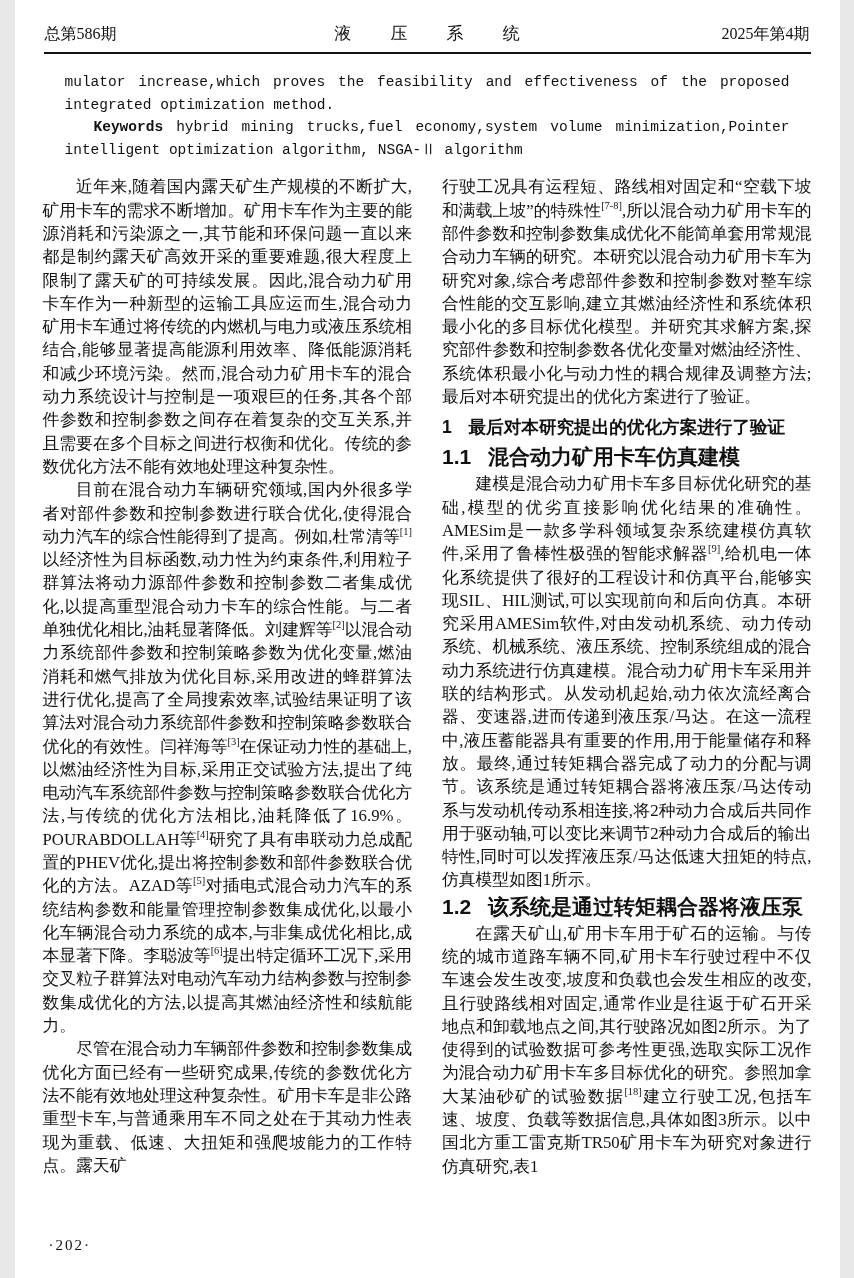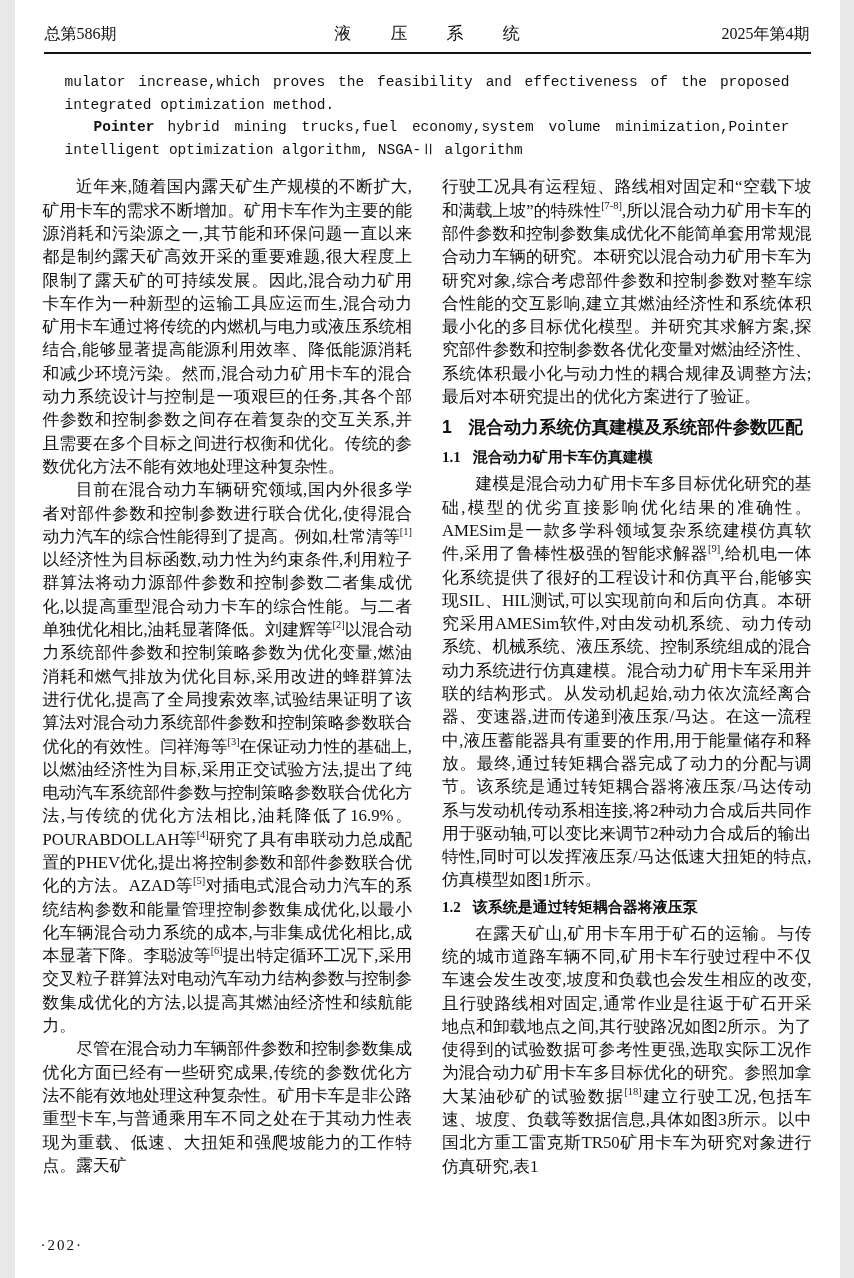--- a/index.html
+++ b/index.html
@@ -39,61 +39,61 @@
   .col p{margin:0;}
   .col p.indent{text-indent:2em;}
   sup{font-size:.62em;line-height:0;vertical-align:super;}
   
   h2.sec{
     font-family:"Liberation Sans","DejaVu Sans",sans-serif;
     font-size:17.6px;line-height:28px;font-weight:bold;
     margin:5px 0 3px 0;text-align:justify;
   }
   h3.subsec{
-    font-family:Liberation Serif, serif;
-    font-size:15px;line-height:26px;font-weight:bold;
+    font-family:Liberation Sans, sans-serif;
+    font-size:21px;line-height:26px;font-weight:bold;
     margin:2px 0 2px 0;
   }
   .sec-num{margin-right:.95em;}
   .subsec-num{margin-right:.8em;}
   
   .folio{
-    position:absolute;left:26px;bottom:24px;font-size:15px;letter-spacing:2px;
+    position:absolute;left:34px;bottom:24px;font-size:15px;letter-spacing:2px;
   }
 </style>
 </head>
 <body>
 
 <div class="page">
 
   <header class="running-head">
     <span class="rh-left">总第586期</span>
     <span class="journal-title">液压系统</span>
     <span class="rh-right">2025年第4期</span>
   </header>
 
   <hr class="head-rule">
 
   <section class="abstract">
     <p>mulator increase,which proves the feasibility and effectiveness of the proposed integrated optimization method.</p>
-    <p class="keywords-line"><span class="kw-label">Pointer</span><span>hybrid mining trucks,fuel economy,system volume minimization,Pointer intelligent optimization algorithm, NSGA-Ⅱ algorithm</span></p>
+    <p class="keywords-line"><span class="kw-label">Keywords</span><span>hybrid mining trucks,fuel economy,system volume minimization,Pointer intelligent optimization algorithm, NSGA-Ⅱ algorithm</span></p>
   </section>
 
   <main class="columns">
 
     <div class="col">
       <p class="indent">近年来,随着国内露天矿生产规模的不断扩大,矿用卡车的需求不断增加。矿用卡车作为主要的能源消耗和污染源之一,其节能和环保问题一直以来都是制约露天矿高效开采的重要难题,很大程度上限制了露天矿的可持续发展。因此,混合动力矿用卡车作为一种新型的运输工具应运而生,混合动力矿用卡车通过将传统的内燃机与电力或液压系统相结合,能够显著提高能源利用效率、降低能源消耗和减少环境污染。然而,混合动力矿用卡车的混合动力系统设计与控制是一项艰巨的任务,其各个部件参数和控制参数之间存在着复杂的交互关系,并且需要在多个目标之间进行权衡和优化。传统的参数优化方法不能有效地处理这种复杂性。</p>
       <p class="indent">目前在混合动力车辆研究领域,国内外很多学者对部件参数和控制参数进行联合优化,使得混合动力汽车的综合性能得到了提高。例如,杜常清等<sup>[1]</sup>以经济性为目标函数,动力性为约束条件,利用粒子群算法将动力源部件参数和控制参数二者集成优化,以提高重型混合动力卡车的综合性能。与二者单独优化相比,油耗显著降低。刘建辉等<sup>[2]</sup>以混合动力系统部件参数和控制策略参数为优化变量,燃油消耗和燃气排放为优化目标,采用改进的蜂群算法进行优化,提高了全局搜索效率,试验结果证明了该算法对混合动力系统部件参数和控制策略参数联合优化的有效性。闫祥海等<sup>[3]</sup>在保证动力性的基础上,以燃油经济性为目标,采用正交试验方法,提出了纯电动汽车系统部件参数与控制策略参数联合优化方法,与传统的优化方法相比,油耗降低了16.9%。POURABDOLLAH等<sup>[4]</sup>研究了具有串联动力总成配置的PHEV优化,提出将控制参数和部件参数联合优化的方法。AZAD等<sup>[5]</sup>对插电式混合动力汽车的系统结构参数和能量管理控制参数集成优化,以最小化车辆混合动力系统的成本,与非集成优化相比,成本显著下降。李聪波等<sup>[6]</sup>提出特定循环工况下,采用交叉粒子群算法对电动汽车动力结构参数与控制参数集成优化的方法,以提高其燃油经济性和续航能力。</p>
       <p class="indent">尽管在混合动力车辆部件参数和控制参数集成优化方面已经有一些研究成果,传统的参数优化方法不能有效地处理这种复杂性。矿用卡车是非公路重型卡车,与普通乘用车不同之处在于其动力性表现为重载、低速、大扭矩和强爬坡能力的工作特点。露天矿</p>
     </div>
 
     <div class="col">
       <p>行驶工况具有运程短、路线相对固定和“空载下坡和满载上坡”的特殊性<sup>[7-8]</sup>,所以混合动力矿用卡车的部件参数和控制参数集成优化不能简单套用常规混合动力车辆的研究。本研究以混合动力矿用卡车为研究对象,综合考虑部件参数和控制参数对整车综合性能的交互影响,建立其燃油经济性和系统体积最小化的多目标优化模型。并研究其求解方案,探究部件参数和控制参数各优化变量对燃油经济性、系统体积最小化与动力性的耦合规律及调整方法;最后对本研究提出的优化方案进行了验证。</p>
 
-      <h2 class="sec"><span class="sec-num">1</span><span>混合动力系统仿真建模及系统部件参数匹配</span></h2>
+      <h2 class="sec"><span class="sec-num">1</span><span>最后对本研究提出的优化方案进行了验证</span></h2>
 
       <h3 class="subsec"><span class="subsec-num">1.1</span><span>混合动力矿用卡车仿真建模</span></h3>
       <p class="indent">建模是混合动力矿用卡车多目标优化研究的基础,模型的优劣直接影响优化结果的准确性。AMESim是一款多学科领域复杂系统建模仿真软件,采用了鲁棒性极强的智能求解器<sup>[9]</sup>,给机电一体化系统提供了很好的工程设计和仿真平台,能够实现SIL、HIL测试,可以实现前向和后向仿真。本研究采用AMESim软件,对由发动机系统、动力传动系统、机械系统、液压系统、控制系统组成的混合动力系统进行仿真建模。混合动力矿用卡车采用并联的结构形式。从发动机起始,动力依次流经离合器、变速器,进而传递到液压泵/马达。在这一流程中,液压蓄能器具有重要的作用,用于能量储存和释放。最终,通过转矩耦合器完成了动力的分配与调节。该系统是通过转矩耦合器将液压泵/马达传动系与发动机传动系相连接,将2种动力合成后共同作用于驱动轴,可以变比来调节2种动力合成后的输出特性,同时可以发挥液压泵/马达低速大扭矩的特点,仿真模型如图1所示。</p>
 
       <h3 class="subsec"><span class="subsec-num">1.2</span><span>该系统是通过转矩耦合器将液压泵</span></h3>
       <p class="indent">在露天矿山,矿用卡车用于矿石的运输。与传统的城市道路车辆不同,矿用卡车行驶过程中不仅车速会发生改变,坡度和负载也会发生相应的改变,且行驶路线相对固定,通常作业是往返于矿石开采地点和卸载地点之间,其行驶路况如图2所示。为了使得到的试验数据可参考性更强,选取实际工况作为混合动力矿用卡车多目标优化的研究。参照加拿大某油砂矿的试验数据<sup>[18]</sup>建立行驶工况,包括车速、坡度、负载等数据信息,具体如图3所示。以中国北方重工雷克斯TR50矿用卡车为研究对象进行仿真研究,表1</p>
     </div>
 
   </main>
 

